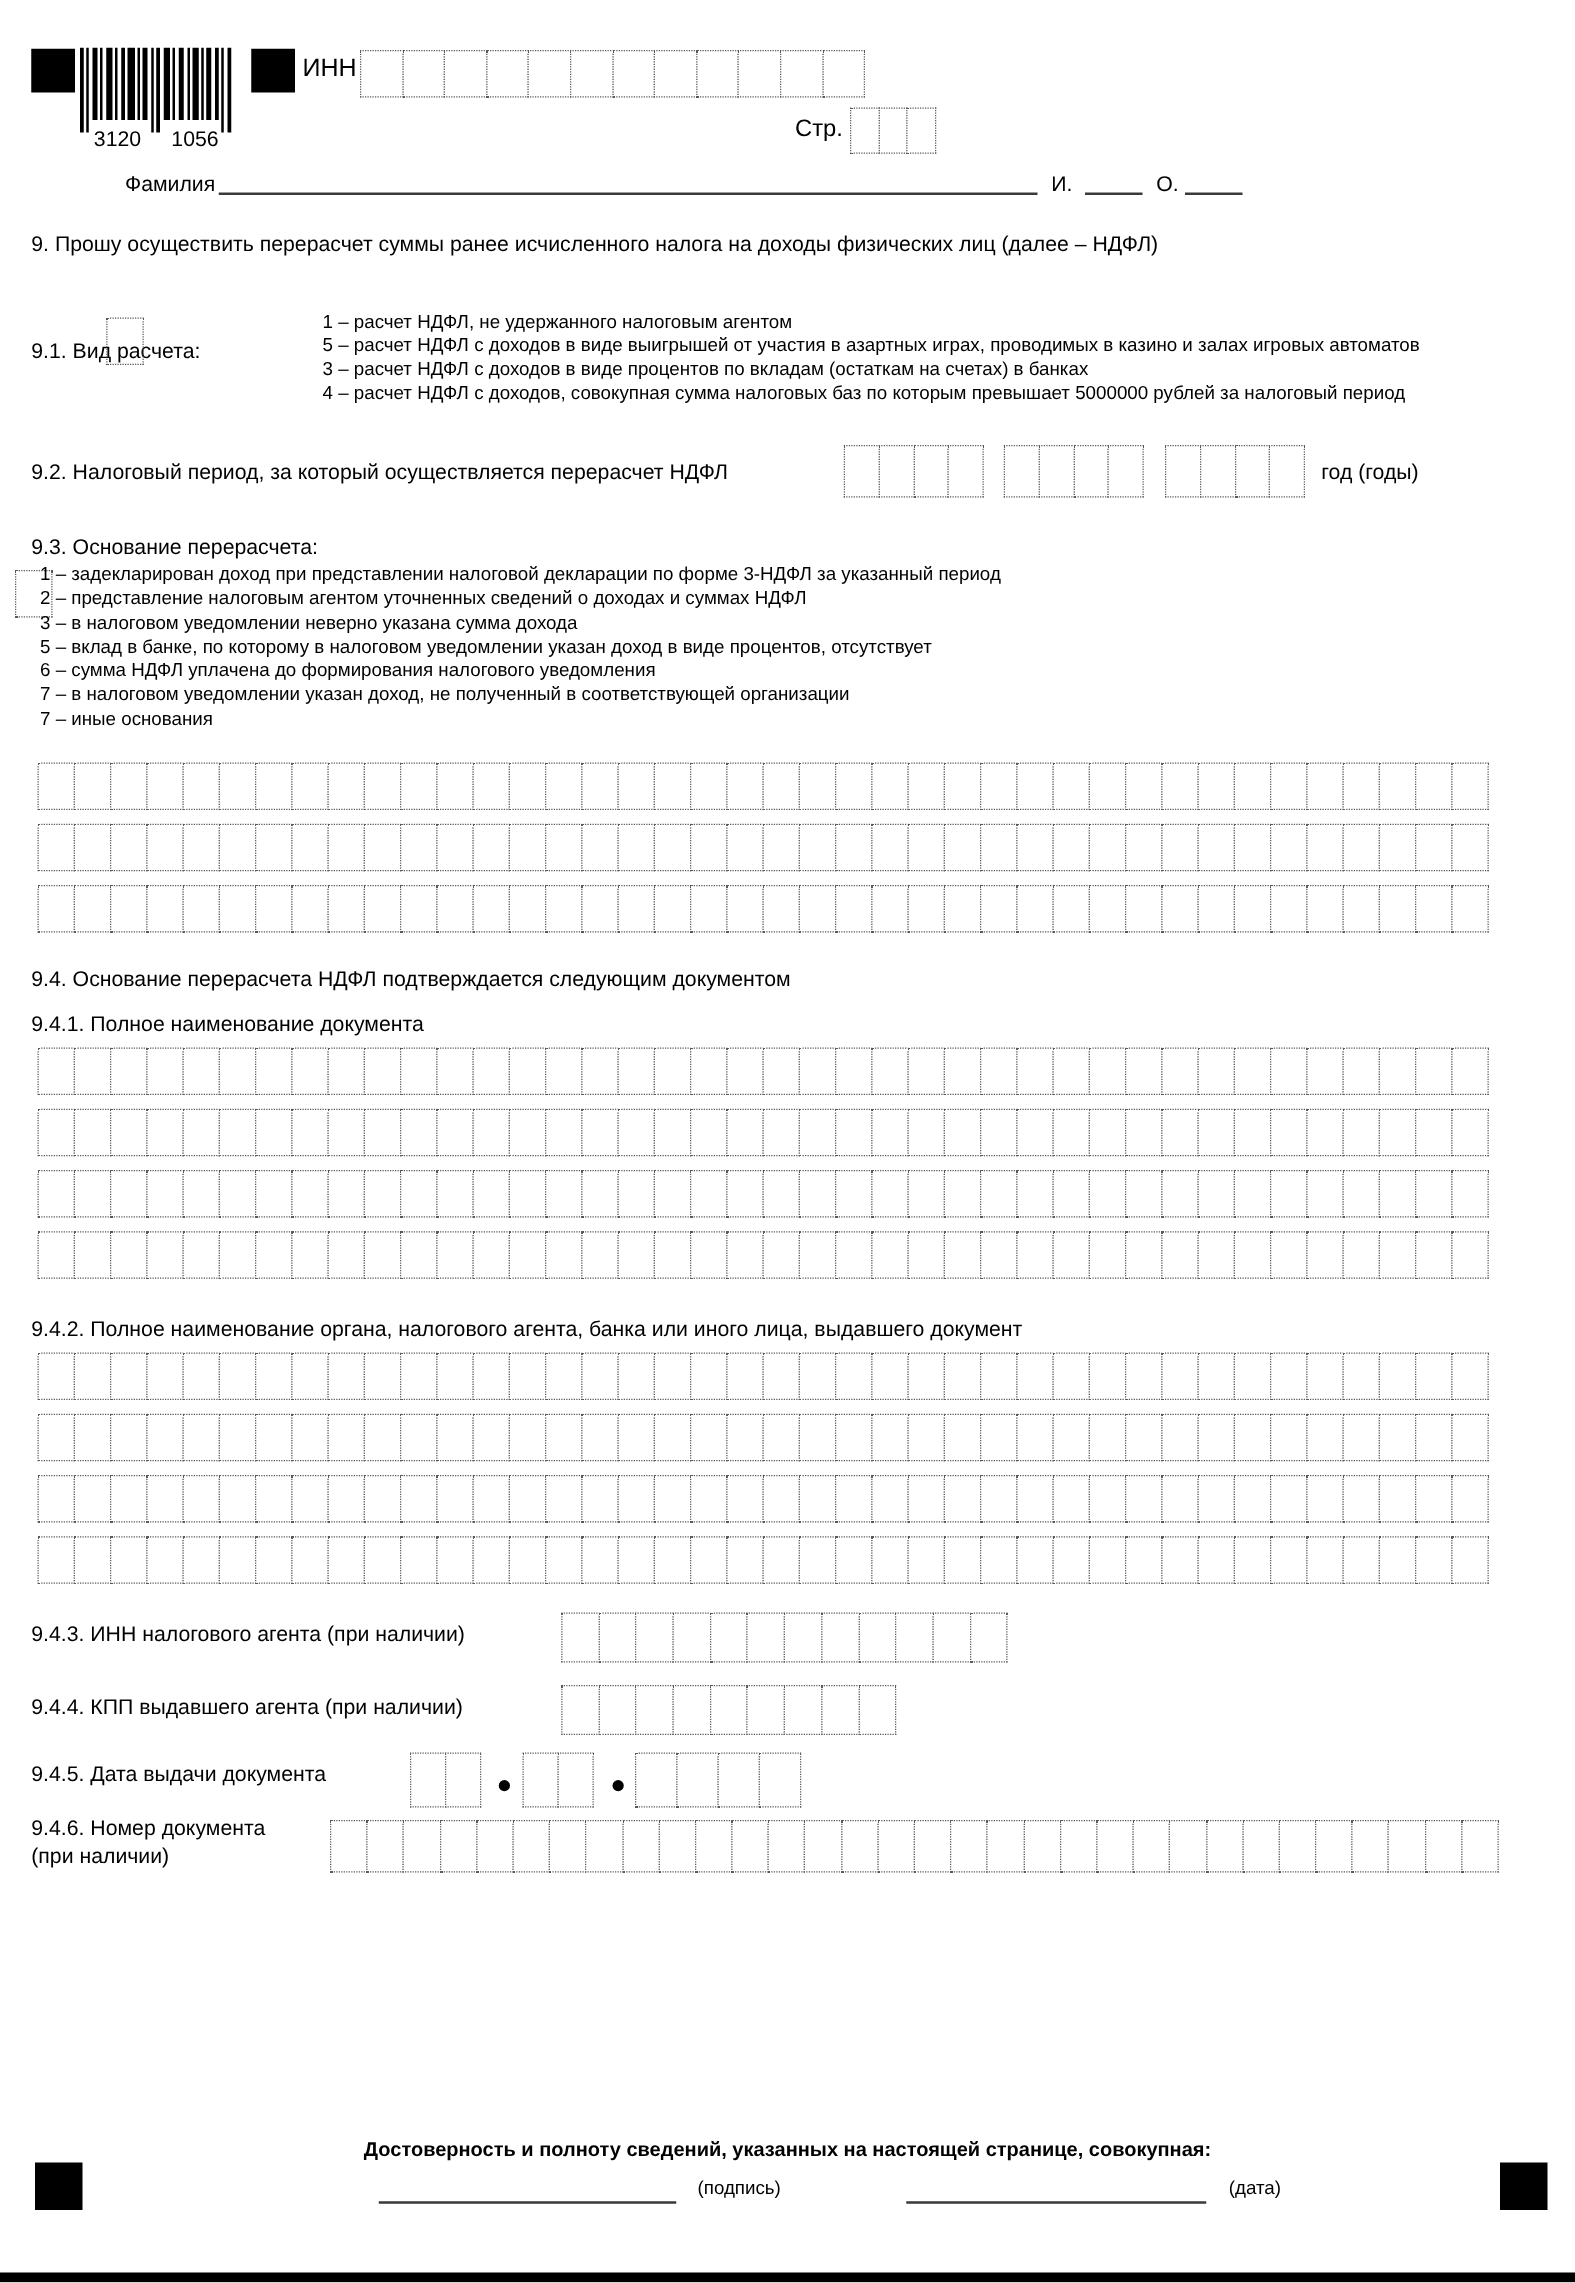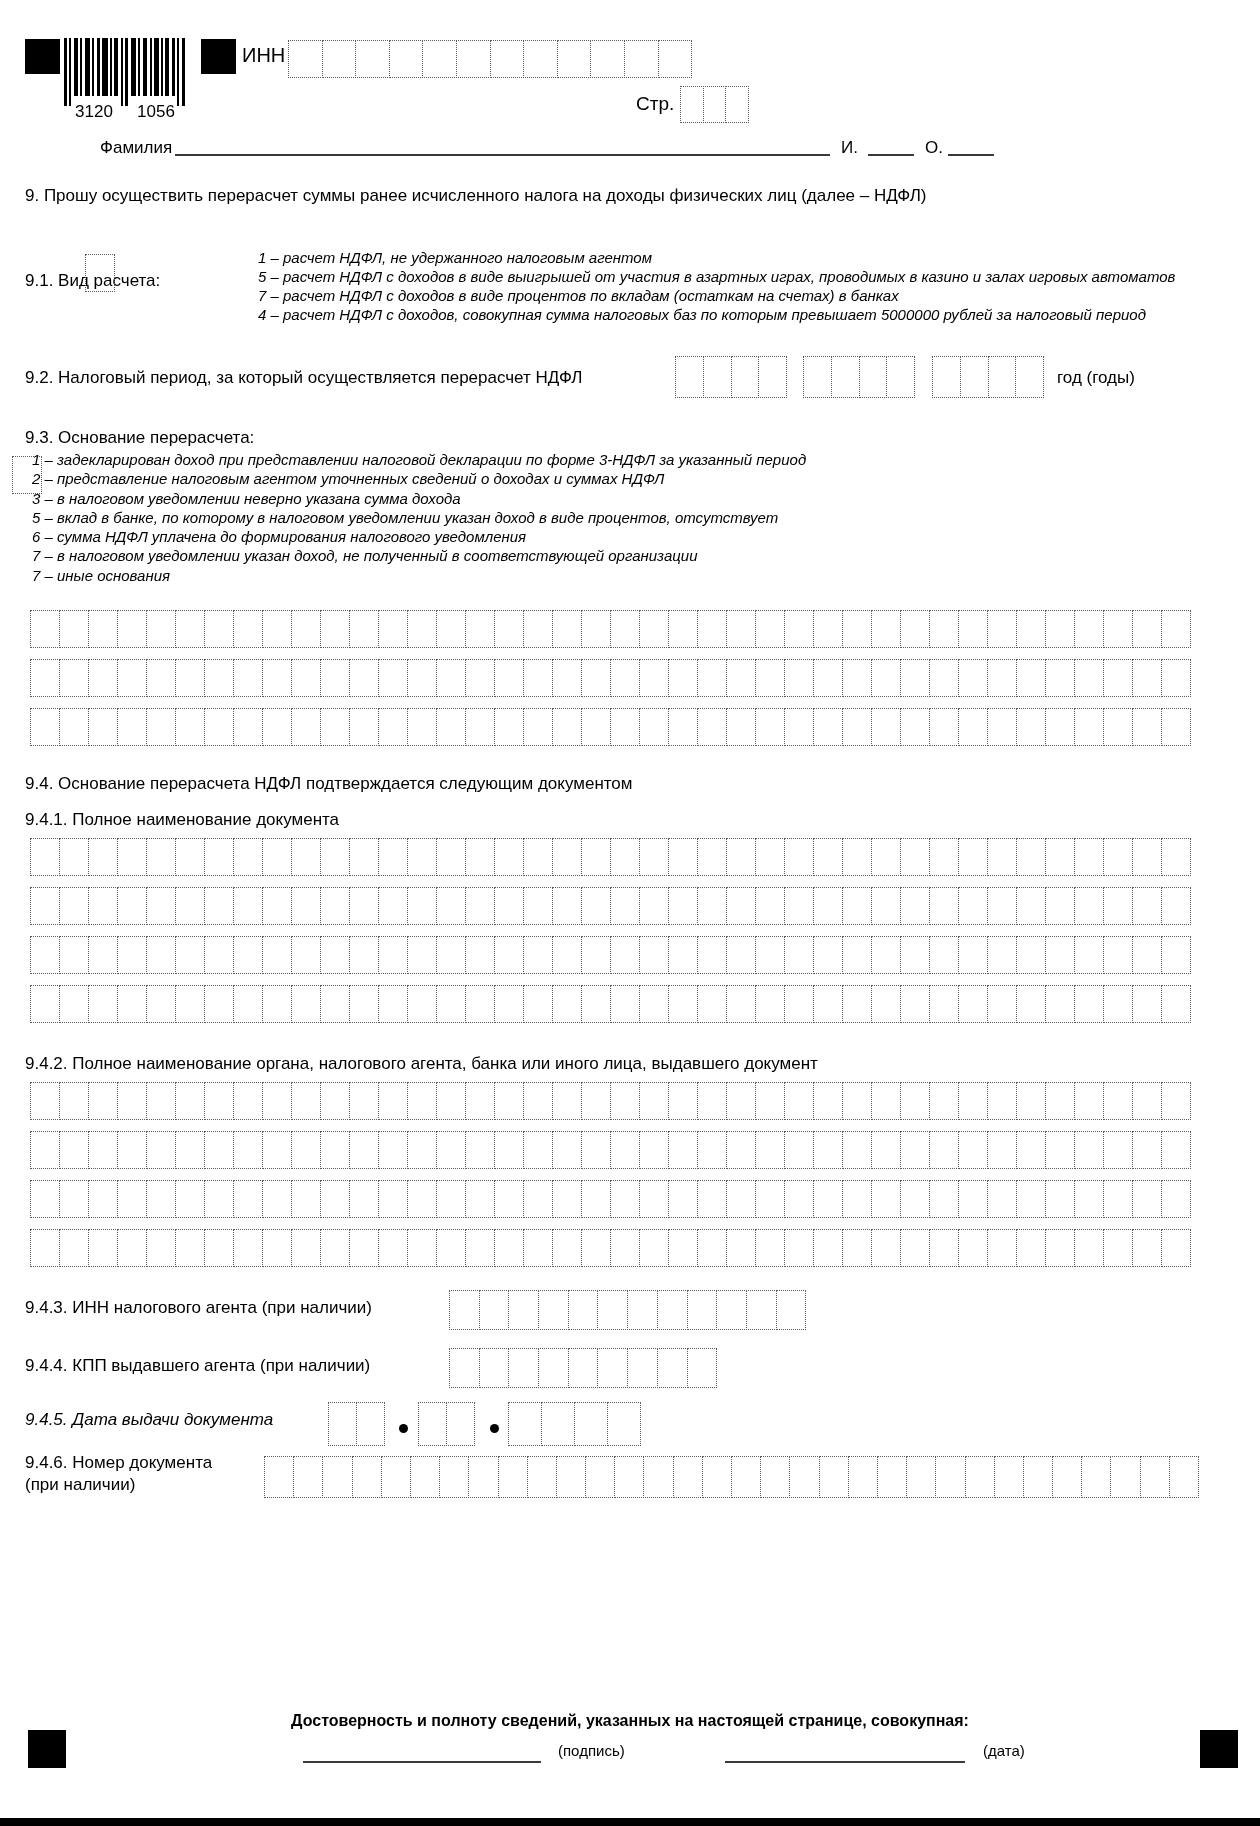--- a/index.html
+++ b/index.html
@@ -9,21 +9,21 @@
     margin:0 auto;
     background:#ffffff;
     font-family:"Liberation Sans", sans-serif;
     color:#000;
     overflow:hidden;
   }
   .abs { position:absolute; }
   .sq { background:#000; }
   .lbl { white-space:nowrap; }
   .h { font-size:17px; }
-  .opt { font-size:15px; white-space:nowrap;font-style:italic; }
+  .opt { font-size:15px; white-space:nowrap; }
   .cellrow { display:flex; }
   .cellrow .c { box-sizing:border-box; border:1px dotted #5a5a5a; background:#fff; }
   .cellrow .c + .c { margin-left:-1px; }
   .cellbox { box-sizing:border-box; border:1px dotted #5a5a5a; }
   .gridblock .cellrow { margin-bottom:11px; }
   .uline { border-bottom:2px solid #3a3a3a; }
   .dot { width:9px; height:9px; border-radius:50%; background:#000; }
   .center { text-align:center; }
   .bold { font-weight:bold; }
   svg text { font-family:"Liberation Sans", sans-serif; }
@@ -100,21 +100,21 @@
   <div class="abs lbl" style="left:925px; top:138px; font-size:17px;">О.</div>
   <div class="abs uline" style="left:948px; top:136px; width:46px; height:18px;"></div>
 
   <div class="abs lbl h" style="left:25px; top:186px;">9. Прошу осуществить перерасчет суммы ранее исчисленного налога на доходы физических лиц (далее – НДФЛ)</div>
 
   <div class="abs lbl h" style="left:25px; top:271px;">9.1. Вид расчета:</div>
   <div class="abs cellbox" style="left:85px; top:254px; width:30px; height:38px;"></div>
   <div class="abs" style="left:258px; top:248px; line-height:19px;">
     <div class="opt">1 – расчет НДФЛ, не удержанного налоговым агентом</div>
     <div class="opt">5 – расчет НДФЛ с доходов в виде выигрышей от участия в азартных играх, проводимых в казино и залах игровых автоматов</div>
-    <div class="opt">7 – расчет НДФЛ с доходов в виде процентов по вкладам (остаткам на счетах) в банках</div>
+    <div class="opt">3 – расчет НДФЛ с доходов в виде процентов по вкладам (остаткам на счетах) в банках</div>
     <div class="opt">4 – расчет НДФЛ с доходов, совокупная сумма налоговых баз по которым превышает 5000000 рублей за налоговый период</div>
   </div>
 
   <div class="abs lbl h" style="left:25px; top:368px;">9.2. Налоговый период, за который осуществляется перерасчет НДФЛ</div>
   <div class="abs cellrow" style="left:675px; top:356px;">
       <div class="c" style="width: 28.8px; height: 42px;"></div>
       <div class="c" style="width: 28.8px; height: 42px;"></div>
       <div class="c" style="width: 28.8px; height: 42px;"></div>
       <div class="c" style="width: 28.8px; height: 42px;"></div>
     </div>
@@ -641,21 +641,21 @@
       <div class="c" style="width: 30.7px; height: 40px;"></div>
       <div class="c" style="width: 30.7px; height: 40px;"></div>
       <div class="c" style="width: 30.7px; height: 40px;"></div>
       <div class="c" style="width: 30.7px; height: 40px;"></div>
       <div class="c" style="width: 30.7px; height: 40px;"></div>
       <div class="c" style="width: 30.7px; height: 40px;"></div>
       <div class="c" style="width: 30.7px; height: 40px;"></div>
       <div class="c" style="width: 30.7px; height: 40px;"></div>
     </div>
 
-  <div class="abs lbl h" style="left:25px; top:1410px;font-style:italic;">9.4.5. Дата выдачи документа</div>
+  <div class="abs lbl h" style="left:25px; top:1410px;">9.4.5. Дата выдачи документа</div>
   <div class="abs cellrow" style="left:328px; top:1402px;">
       <div class="c" style="width: 29px; height: 44px;"></div>
       <div class="c" style="width: 29px; height: 44px;"></div>
     </div>
   <div class="abs dot" style="left:399px; top:1424px;"></div>
   <div class="abs cellrow" style="left:418px; top:1402px;">
       <div class="c" style="width: 29px; height: 44px;"></div>
       <div class="c" style="width: 29px; height: 44px;"></div>
     </div>
   <div class="abs dot" style="left:490px; top:1424px;"></div>

